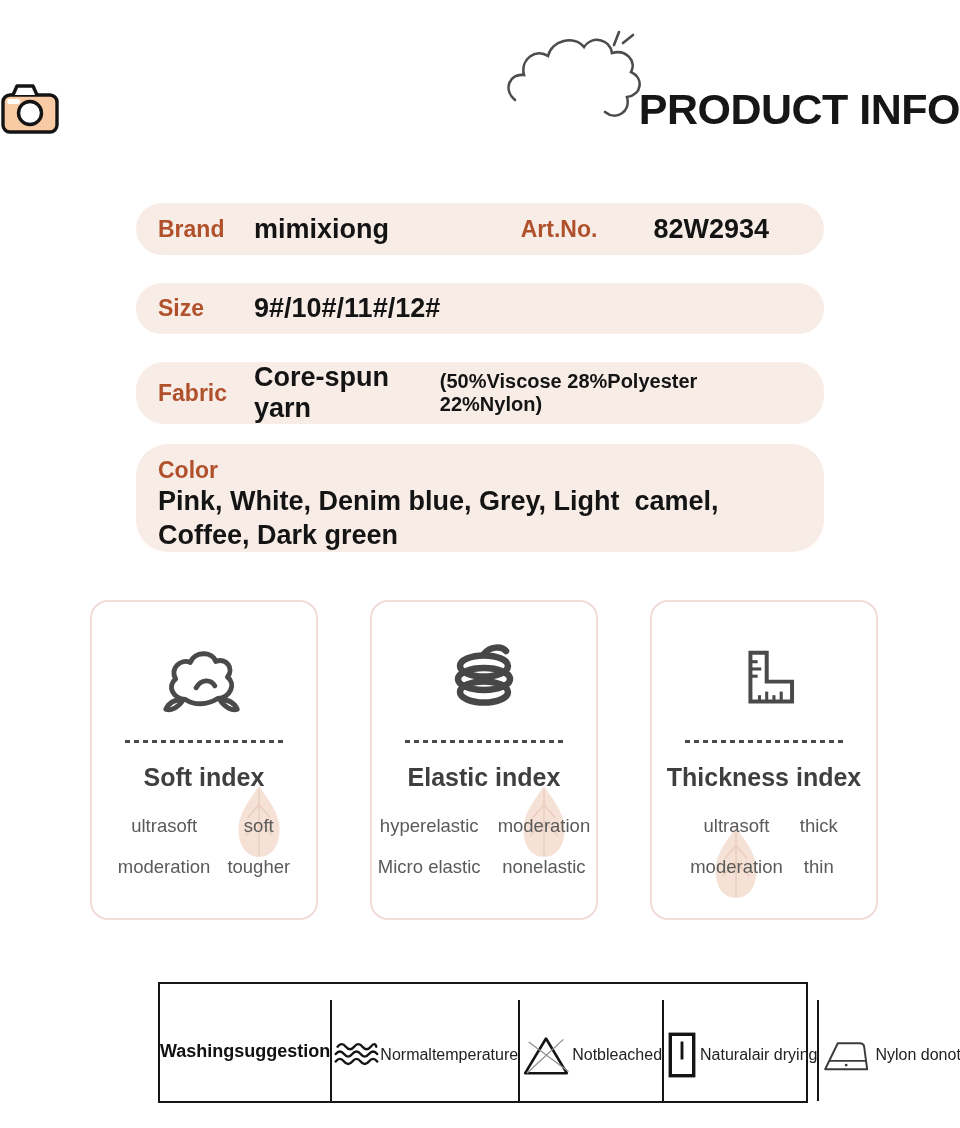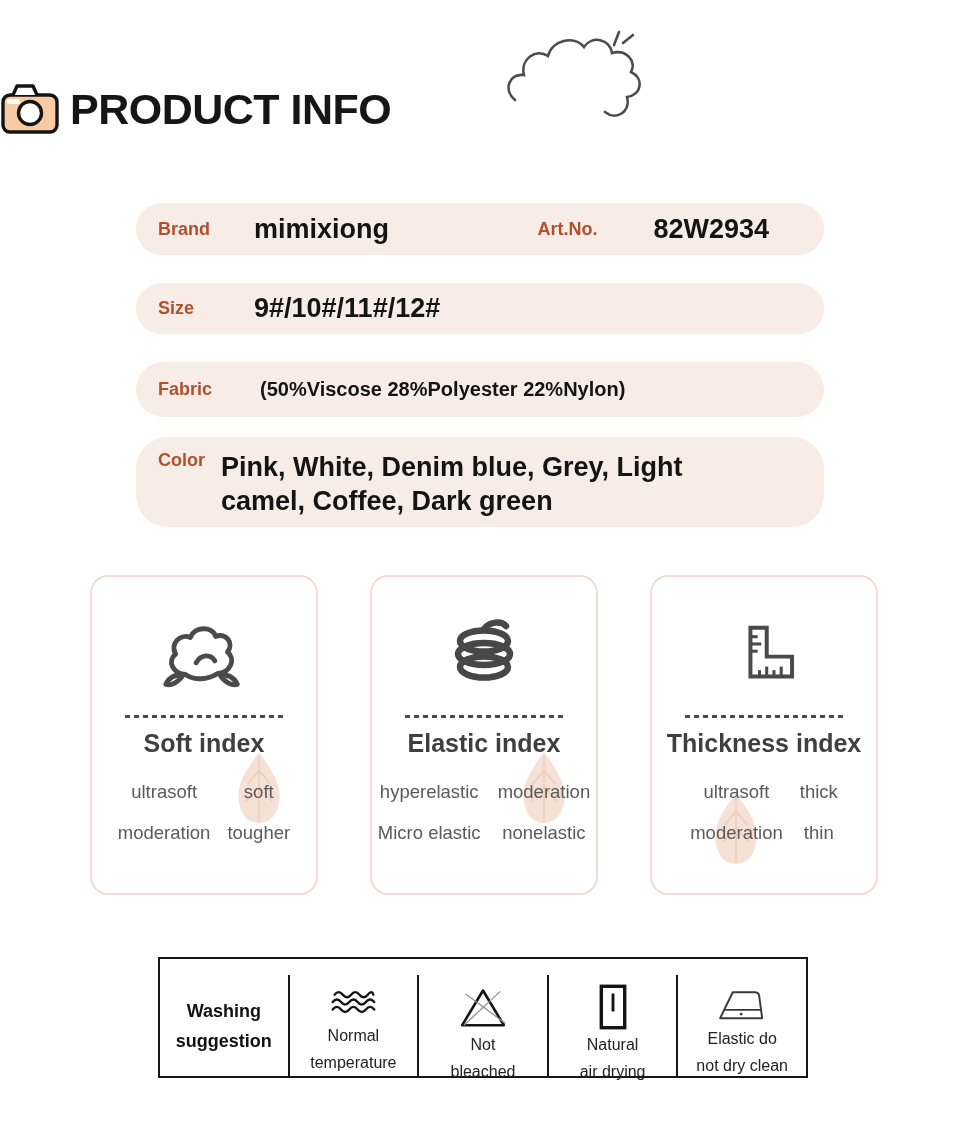--- a/index.html
+++ b/index.html
@@ -3,60 +3,60 @@
 <meta charset="utf-8">
 <style>
   html,body{margin:0;padding:0;background:#ffffff;}
   .page{
     width:960px;height:1128px;background:#ffffff;position:relative;overflow:hidden;
     font-family:"Liberation Sans", sans-serif;margin:0 auto;
   }
   
   .header{position:relative;height:160px;}
   .cloud-doodle{position:absolute;left:503px;top:26px;width:158px;height:110px;}
-  .title-row{position:absolute;left:0;right:0;top:82px;display:flex;justify-content:flex-start;align-items:center;gap:10px;}
+  .title-row{position:absolute;left:0;right:0;top:82px;display:flex;justify-content:space-between;align-items:center;gap:10px;}
   .camera-svg{width:60px;height:54px;}
   .page-title{font-size:43px;font-weight:700;color:#161616;letter-spacing:-0.5px;margin:0;line-height:1;}
   
   .info-rows{width:688px;margin:43px auto 0;}
   .info-row{
     background:#f8ece7;border-radius:28px;display:flex;align-items:center;
     padding:0 55px 0 22px;margin-bottom:28px;min-height:52px;box-sizing:border-box;
   }
   .row-size{min-height:51px;}
   .row-fabric{min-height:55px;margin-bottom:20px;}
-  .row-color{min-height:90px;border-radius:32px;align-items:flex-start;padding-top:13px;margin-bottom:0;}
-  .attr-label{color:#b0512c;font-weight:700;font-size:18px;white-space:nowrap;}
+  .row-color{min-height:90px;border-radius:32px;align-items:flex-start;padding-top:13px;margin-bottom:0;flex-direction:column;}
+  .attr-label{color:#b0512c;font-weight:700;font-size:23px;white-space:nowrap;}
   .lbl-w{min-width:96px;}
   .attr-value{color:#141414;font-weight:700;font-size:27px;}
   .attr-detail{color:#141414;font-weight:700;font-size:20px;margin-left:6px;}
   .right-group{margin-left:auto;display:flex;align-items:center;gap:56px;}
   .color-lbl{margin-right:16px;}
   .color-value{width:578px;line-height:34px;white-space:pre-wrap;}
   
   .cards{display:flex;gap:52px;margin:48px 0 0 90px;}
   .card{
     width:228px;height:320px;border:2px solid #f0ddd6;border-radius:18px;box-sizing:border-box;
     display:flex;flex-direction:column;align-items:center;background:#ffffff;
   }
   .card-icon{height:92px;margin-top:30px;display:flex;align-items:center;justify-content:center;}
   .dashed-divider{width:158px;height:3px;margin-top:16px;
     background:repeating-linear-gradient(90deg,#4a4a4a 0 5px,transparent 5px 9px);}
-  .card-title{font-size:25px;font-weight:700;color:#3f3f3f;margin:10px 0 0;line-height:1.2;}
+  .card-title{font-size:25px;font-weight:700;color:#3f3f3f;margin:19px 0 0;line-height:1.2;}
   .options{
     display:grid;grid-template-columns:auto auto;column-gap:17px;row-gap:20px;
     margin-top:22px;font-size:18.5px;color:#5a5a5a;justify-items:center;align-items:center;gap:17px;
   }
   .opt{position:relative;white-space:nowrap;line-height:24px;}
   .opt-text{position:relative;z-index:1;}
   .leaf{position:absolute;left:50%;top:-30px;transform:translateX(-50%);z-index:0;}
   
   .wash{display:flex;width:650px;height:121px;margin:62px 0 0 158px;
     border:2px solid #161616;box-sizing:border-box;background:#fff;}
-  .wash-cell{flex:1;border-left:2px solid #161616;display:flex;flex-direction:column;
+  .wash-cell{flex:1;border-left:2px solid #161616;display:flex;flex-direction:row;
     align-items:center;padding-top:8px;box-sizing:border-box;margin-top:16px;}
   .wash-cell.wash-head{border-left:none;justify-content:center;padding-top:0;}
   .wash-head div{font-weight:700;font-size:18px;color:#111111;line-height:30px;text-align:center;}
   .wash-icon{height:52px;display:flex;align-items:center;justify-content:center;}
   .wash-line{font-size:16px;color:#222222;line-height:27px;text-align:center;white-space:nowrap;}
 </style>
 </head>
 <body>
 
 <div class="page">
@@ -89,20 +89,21 @@
       </span>
     </div>
 
     <div class="info-row row-size">
       <span class="attr-label lbl-w">Size</span>
       <span class="attr-value">9#/10#/11#/12#</span>
     </div>
 
     <div class="info-row row-fabric">
       <span class="attr-label lbl-w">Fabric</span>
+      <span class="attr-value">Core-spun yarn</span>
       <span class="attr-detail">(50%Viscose 28%Polyester 22%Nylon)</span>
     </div>
 
     <div class="info-row row-color">
       <span class="attr-label color-lbl">Color</span>
       <span class="attr-value color-value">Pink, White, Denim blue, Grey, Light  camel, Coffee, Dark green</span>
     </div>
 
   </section>
 
@@ -243,19 +244,19 @@
     </div>
 
     <div class="wash-cell">
       <div class="wash-icon">
         <svg width="56" height="42" viewBox="0 0 64 50" fill="none" stroke="#3a3a3a" stroke-width="2.3" stroke-linejoin="round">
           <path d="M6 42 L21 11 H47 Q52 11 52.5 15.5 L56 42 Z"></path>
           <path d="M10.5 32 H55"></path>
           <circle cx="31" cy="37" r="1.7" fill="#3a3a3a" stroke="none"></circle>
         </svg>
       </div>
-      <div class="wash-line">Elastic do</div>
+      <div class="wash-line">Nylon do</div>
       <div class="wash-line">not dry clean</div>
     </div>
 
   </section>
 
 </div>
 
 </body></html>

